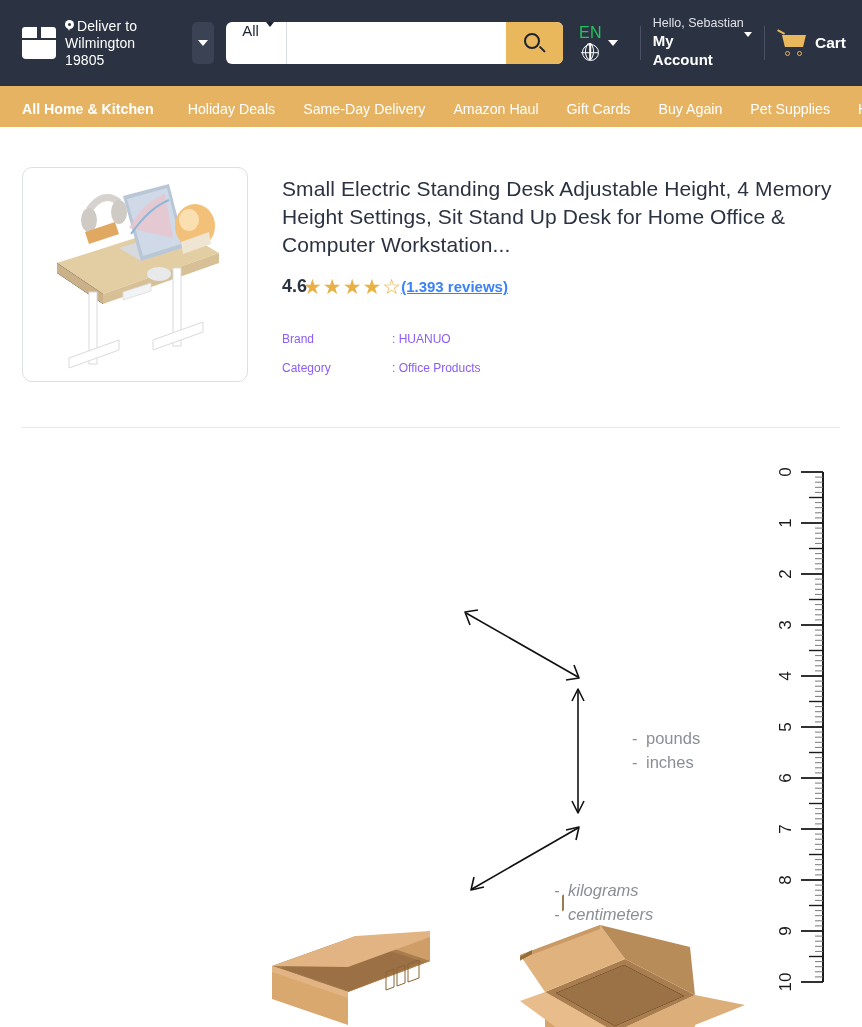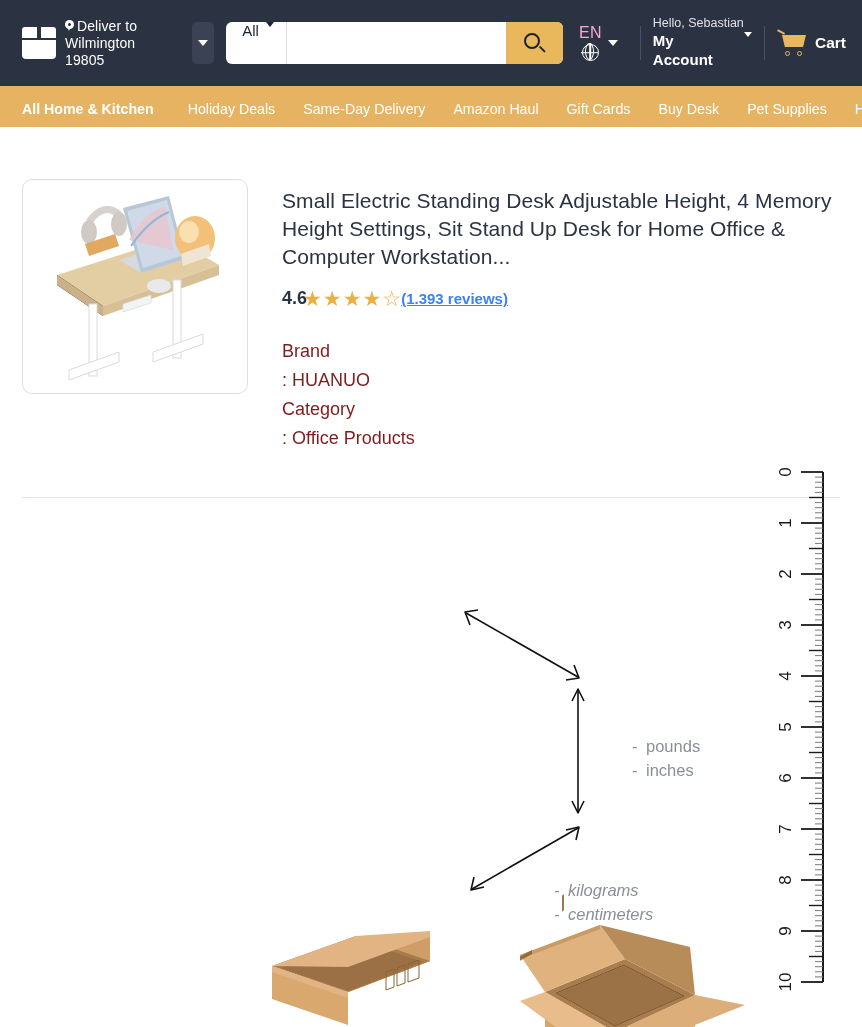--- a/index.html
+++ b/index.html
@@ -70,21 +70,21 @@
     width: 58px; background: #e8b košt; background: #e9b75c; border: 0; cursor: pointer;
     display: flex; align-items: center; justify-content: center;
   }
   .mag { width: 21px; height: 21px; position: relative; }
   .mag .ring { position: absolute; left: 0; top: 0; width: 16px; height: 16px;
       border: 2.4px solid #1d2330; border-radius: 50%; }
   .mag .handle { position: absolute; right: 0px; bottom: 0px; width: 8px; height: 2.4px;
       background: #1d2330; transform: rotate(45deg); transform-origin: right center;
       border-radius: 2px; }
 
-  .lang-block { display: flex; align-items: center; gap: 6px; color: #f9a8d4; cursor: pointer; margin-right: 10px;}
+  .lang-block { display: flex; align-items: center; gap: 6px; color: #22c55e; cursor: pointer; margin-right: 10px;}
   .lang-col { display: flex; flex-direction: column; align-items: center; line-height: 1; }
   .lang-code { font-size: 16px; letter-spacing: .3px; margin-bottom: 3px; }
   .globe { width: 17px; height: 17px; border: 1.7px solid #fff; border-radius: 50%; position: relative; }
   .globe::before { content: ""; position: absolute; left: 50%; top: -1.7px; width: 1.6px;
       height: 17px; background: #fff; transform: translateX(-50%); }
   .globe::after { content: ""; position: absolute; left: -1.7px; top: 50%; width: 17px;
       height: 1.6px; background: #fff; transform: translateY(-50%); }
   .globe .e1 { position: absolute; left: 2px; top: -1.7px; width: 9px; height: 17px;
       border: 1.6px solid #fff; border-radius: 50%; }
 
@@ -107,39 +107,39 @@
 
   
   .navbar {
     height: 41px; background: #e5b362; display: flex; align-items: center;
     padding: 4px 0 0 22px; gap: 0; overflow: hidden; white-space: nowrap;
   }
   .nav-item { color: #fff; font-size: 14.2px; padding: 0 14px 0 0; margin-right: 14px; cursor: pointer; }
   .nav-item.first { font-weight: bold; margin-right: 20px; }
 
   
-  .content { padding: 16px 22px; position: relative; }
+  .content { padding: 4px 22px; position: relative; }
   .product-row { display: flex; gap: 34px; padding-top: 36px; }
   .thumb {
     width: 226px; height: 215px; flex: 0 0 auto; border: 1px solid #dcdfe4;
     border-radius: 10px; background: #fff; position: relative; overflow: hidden;
   }
   .product-info { flex: 1 1 auto; padding-top: 8px; }
   .product-title {
     font-size: 21px; line-height: 28px; color: #2b3241; font-weight: normal;
     max-width: 560px; letter-spacing: .1px;
   }
   .rating-row { display: flex; align-items: center; margin-top: 17px; }
   .rating-val { font-size: 18px; font-weight: bold; color: #2b3241; }
   .stars { display: flex; gap: 1px; margin-left: -4px; }
   .star { font-size: 21px; line-height: 21px; color: #e9b144; }
   .star.empty { color: #e9b144; }
   .reviews-link { font-size: 15px; color: #3b82f6; text-decoration: underline; font-weight: bold; cursor: pointer; }
   .meta { margin-top: 28px; }
-  .meta-row { display: flex; font-size: 18px; color: #7f1d1d; line-height: 29px; flex-direction: column; }
+  .meta-row { display: flex; font-size: 12px; color: #8b5cf6; line-height: 29px; }
   .meta-key { width: 110px; flex: 0 0 auto; }
   .meta-val { }
   .divider { height: 1px; background: #e3e8ef; margin: 44px 0 0 0; }
 
   
   .illo { position: relative; width: 862px; height: 580px; margin-top: 0; }
   .illo svg { position: absolute; left: 0; top: 0; }
 
   .dim-label { position: absolute; color: #8a8f96; font-size: 16.5px; line-height: 24px; }
   .dim-label .dash { display: inline-block; width: 14px; }
@@ -220,21 +220,21 @@
       <span class="cart-label">Cart</span>
     </div>
   </div>
 
   <div class="navbar">
     <span class="nav-item first">All Home &amp; Kitchen</span>
     <span class="nav-item">Holiday Deals</span>
     <span class="nav-item">Same-Day Delivery</span>
     <span class="nav-item">Amazon Haul</span>
     <span class="nav-item">Gift Cards</span>
-    <span class="nav-item">Buy Desk</span>
+    <span class="nav-item">Buy Again</span>
     <span class="nav-item">Pet Supplies</span>
     <span class="nav-item">Handmade</span>
 
   </div>
 
   <div class="content">
     <div class="product-row">
 
       <div class="thumb">
         <svg width="224" height="213" viewBox="0 0 224 213">
@@ -564,21 +564,21 @@
           <text x="787" y="280" transform="rotate(-90 787 280)" text-anchor="middle" dominant-baseline="middle">5</text>
           <text x="787" y="331" transform="rotate(-90 787 331)" text-anchor="middle" dominant-baseline="middle">6</text>
           <text x="787" y="382" transform="rotate(-90 787 382)" text-anchor="middle" dominant-baseline="middle">7</text>
           <text x="787" y="433" transform="rotate(-90 787 433)" text-anchor="middle" dominant-baseline="middle">8</text>
           <text x="787" y="484" transform="rotate(-90 787 484)" text-anchor="middle" dominant-baseline="middle">9</text>
           <text x="787" y="535" transform="rotate(-90 787 535)" text-anchor="middle" dominant-baseline="middle">10</text>
         </g>
       </g>
     </svg>
 
-    <div class="dim-label lbl-imperial" style="left:632px; top:287px;">
+    <div class="dim-label lbl-imperial" style="left:632px; top:279px;">
       <div><span class="dash">-</span><span>pounds</span></div>
       <div><span class="dash">-</span><span>inches</span></div>
     </div>
 
     <div class="dim-label lbl-metric" style="left:554px; top:431px;">
       <div><span class="dash">-</span><span>kilograms</span></div>
       <div><span class="dash">-</span><span>centimeters</span></div>
     </div>
   </div>
 

